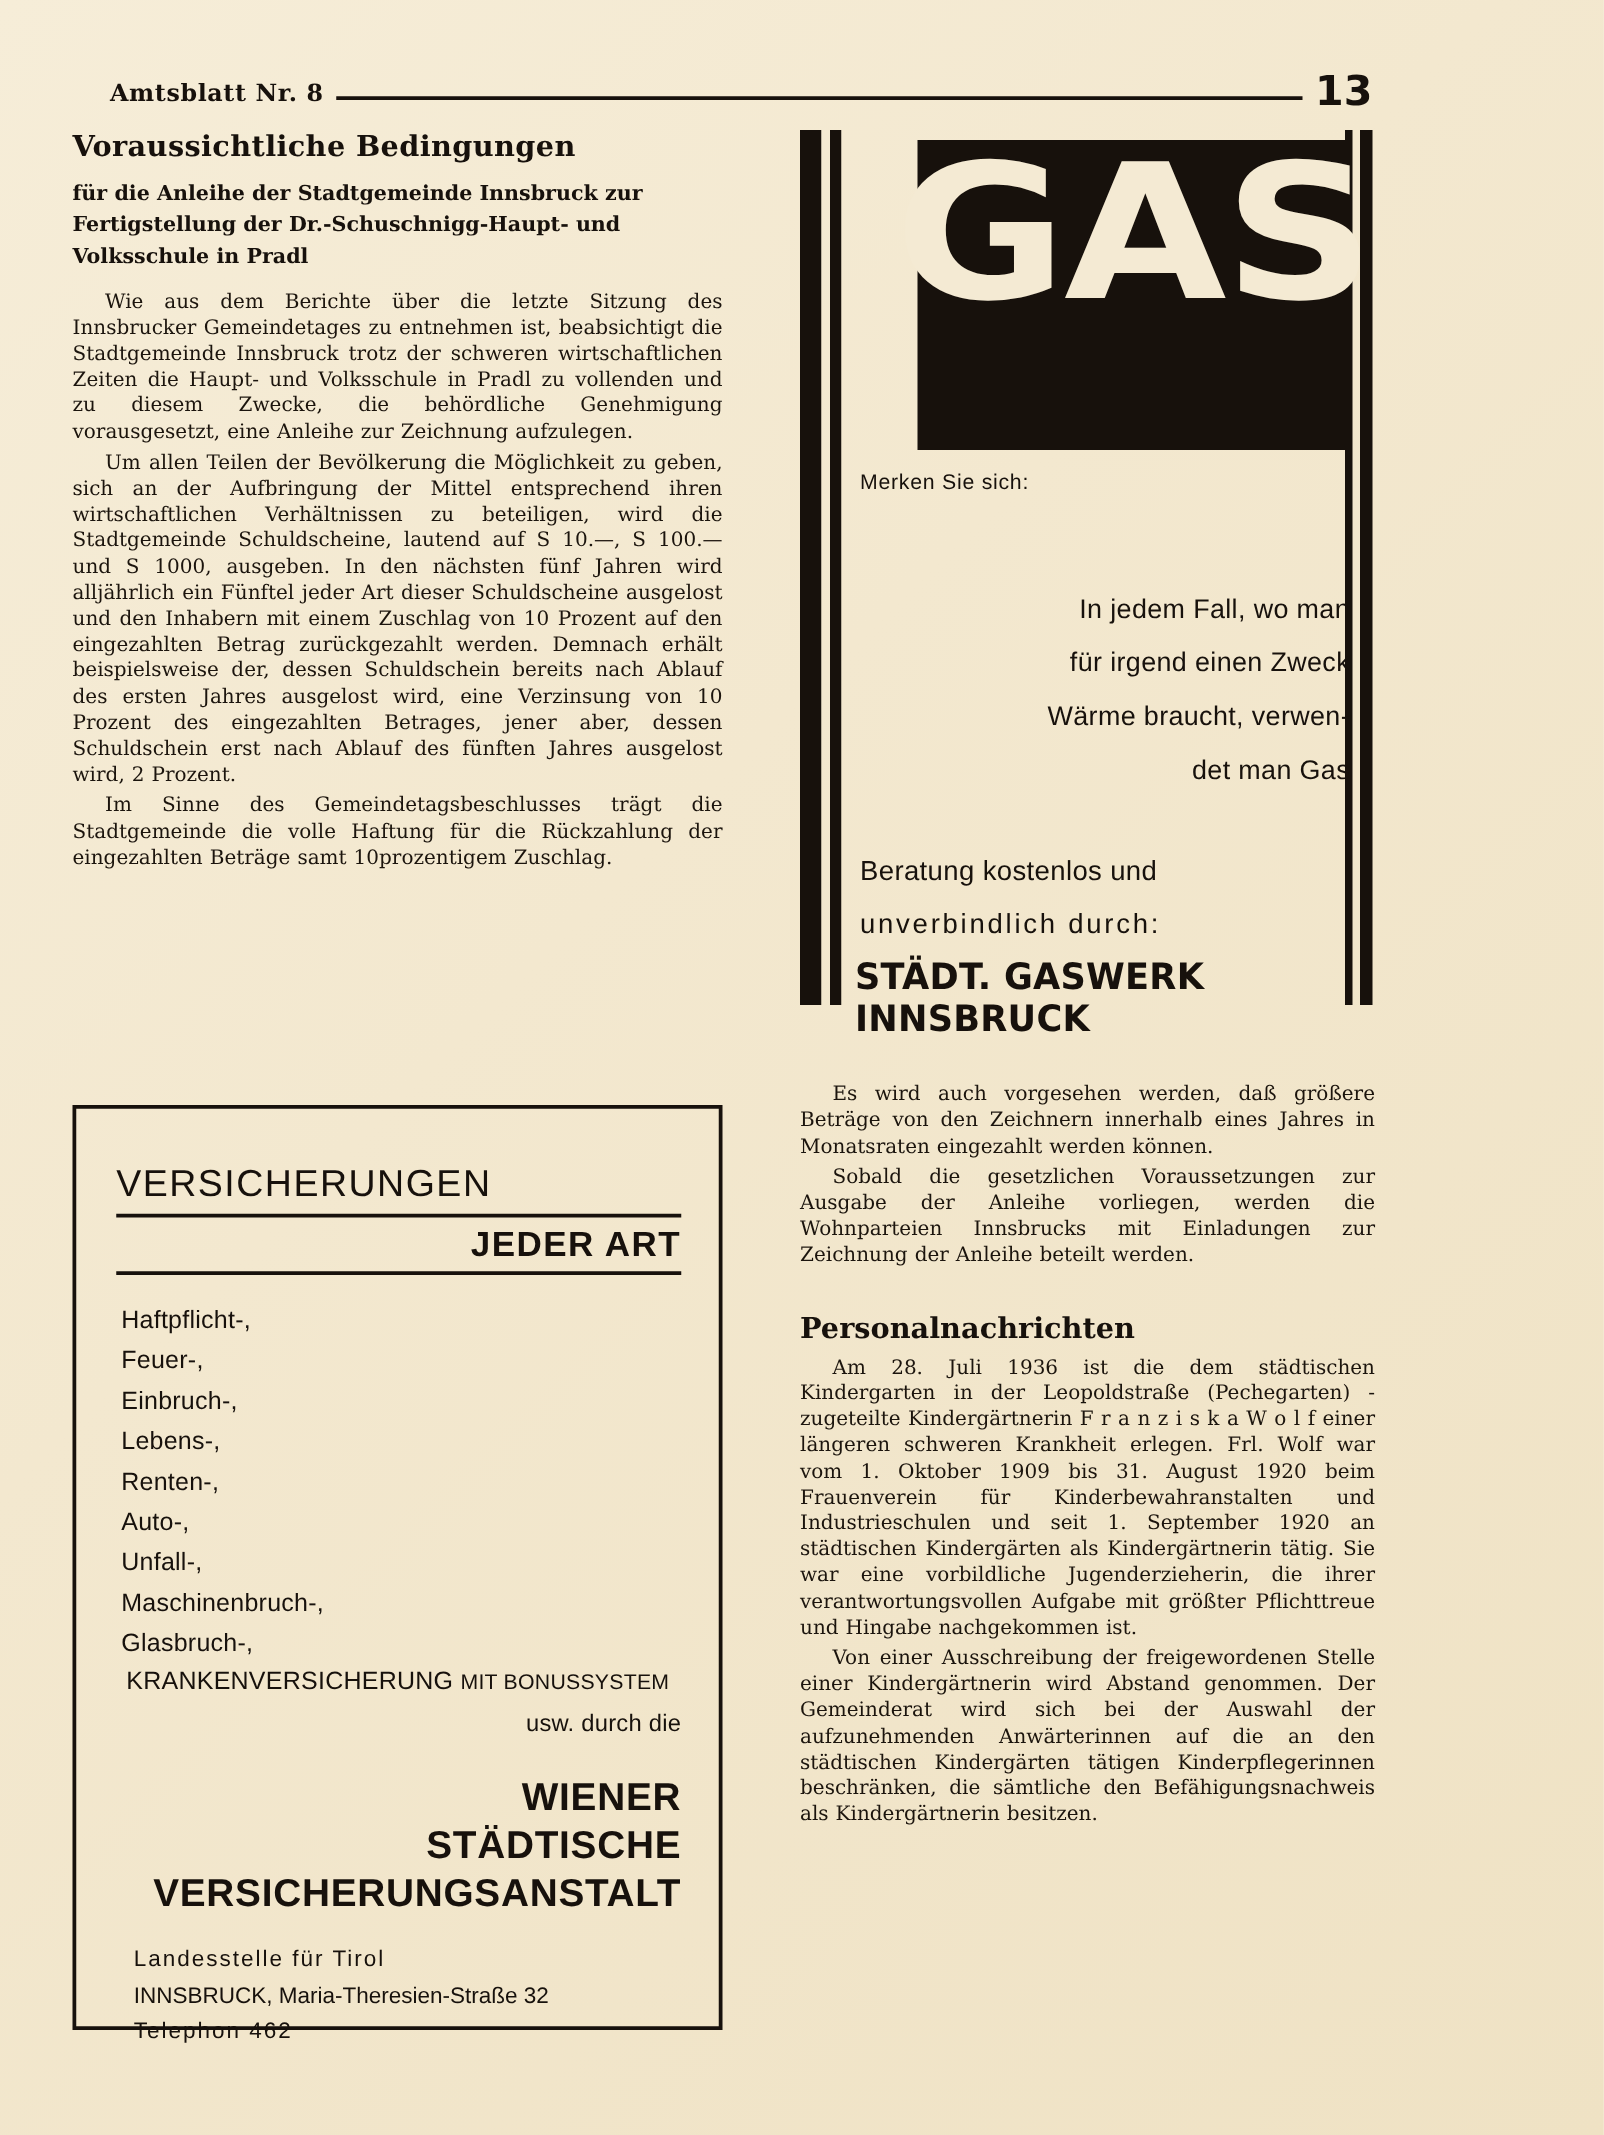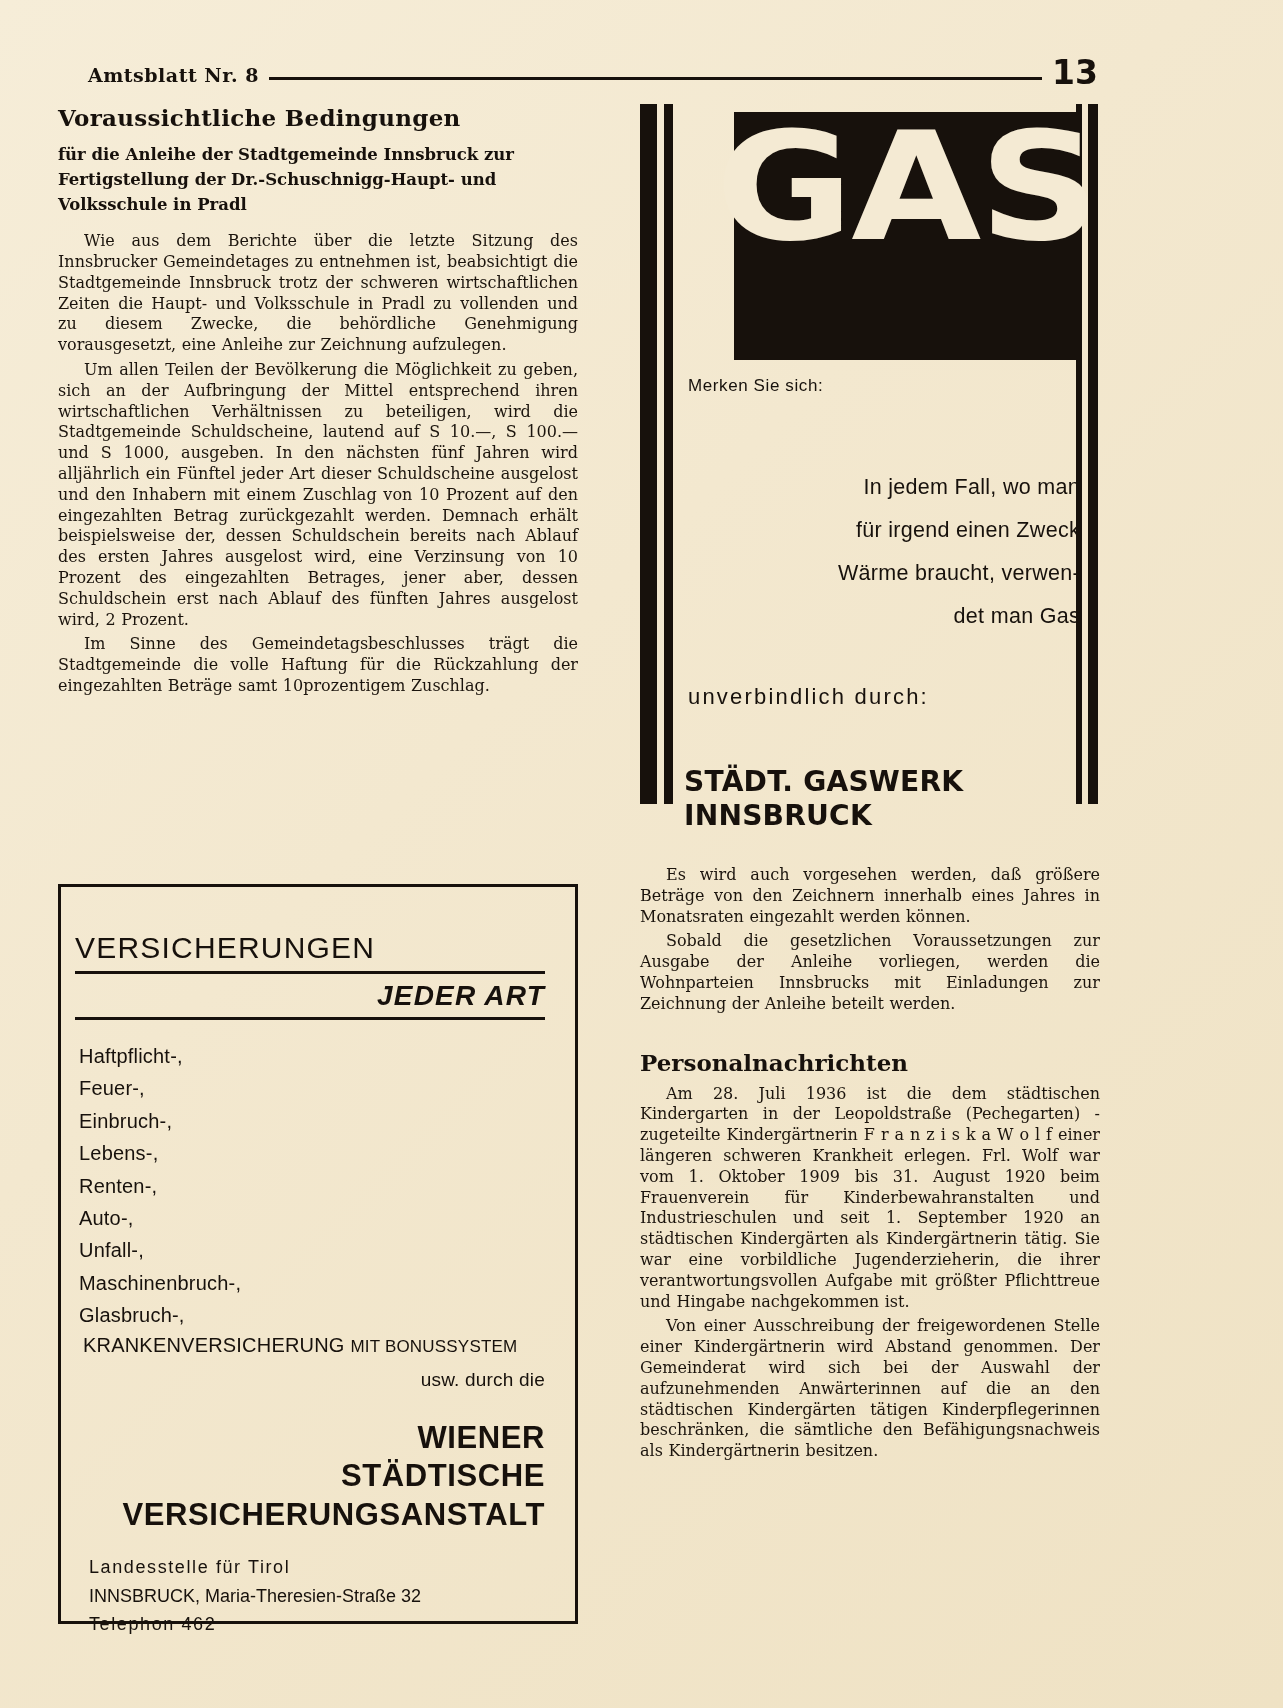--- a/index.html
+++ b/index.html
@@ -184,40 +184,39 @@
   
   .ins-ad {
     position: absolute;
     left: 58px; top: 884px;
     width: 520px;
     height: 740px;
     border: 3px solid #17110c;
     box-sizing: border-box;
     background: transparent;
   }
-  .ins-inner { padding: 44px 30px 20px 14px; position: relative; height: 100%; box-sizing: border-box;}
+  .ins-inner { padding: 44px 30px 20px 32px; position: relative; height: 100%; box-sizing: border-box;}
   .ins-title {
     font-family: "Liberation Sans", sans-serif;
     font-size: 30px;
     letter-spacing: 1.2px;
     color: #17110c;
   }
   .ins-rule {
     height: 3px;
     background: #17110c;
     margin: 6px 0 6px 0;
   }
   .ins-jeder {
     font-family: "Liberation Sans", sans-serif;
     font-weight: bold;
     font-size: 28px;
     letter-spacing: 1.2px;
     color: #17110c;
     text-align: right;
-    font-style: italic;
   }
   .ins-rule2 {
     height: 3px;
     background: #17110c;
     margin: 5px 0 20px 0;
   }
   .ins-list {
     font-family: "Liberation Sans", sans-serif;
     font-size: 20px;
     line-height: 1.62;
@@ -304,20 +303,21 @@
         <span class="gas-word">GAS</span>
       </div>
       <div class="gas-merken">Merken Sie sich:</div>
       <div class="gas-lines">
         <div>In jedem Fall, wo man</div>
         <div>für irgend einen Zweck</div>
         <div>Wärme braucht, verwen-</div>
         <div>det man Gas</div>
       </div>
       <div class="gas-beratung">
+        <div>Beratung kostenlos und</div>
         <div class="sp">unverbindlich durch:</div>
       </div>
       <div class="gas-werk">STÄDT. GASWERK INNSBRUCK</div>
     </div>
   </div>
 
   <div class="right-cont">
     <p class="body-text">Es wird auch vorgesehen werden, daß größere Beträge von den Zeichnern innerhalb eines Jahres in Monatsraten eingezahlt werden können.</p>
     <p class="body-text">Sobald die gesetzlichen Voraussetzungen zur Ausgabe der Anleihe vorliegen, werden die Wohnparteien Innsbrucks mit Einladungen zur Zeichnung der Anleihe beteilt werden.</p>
 

